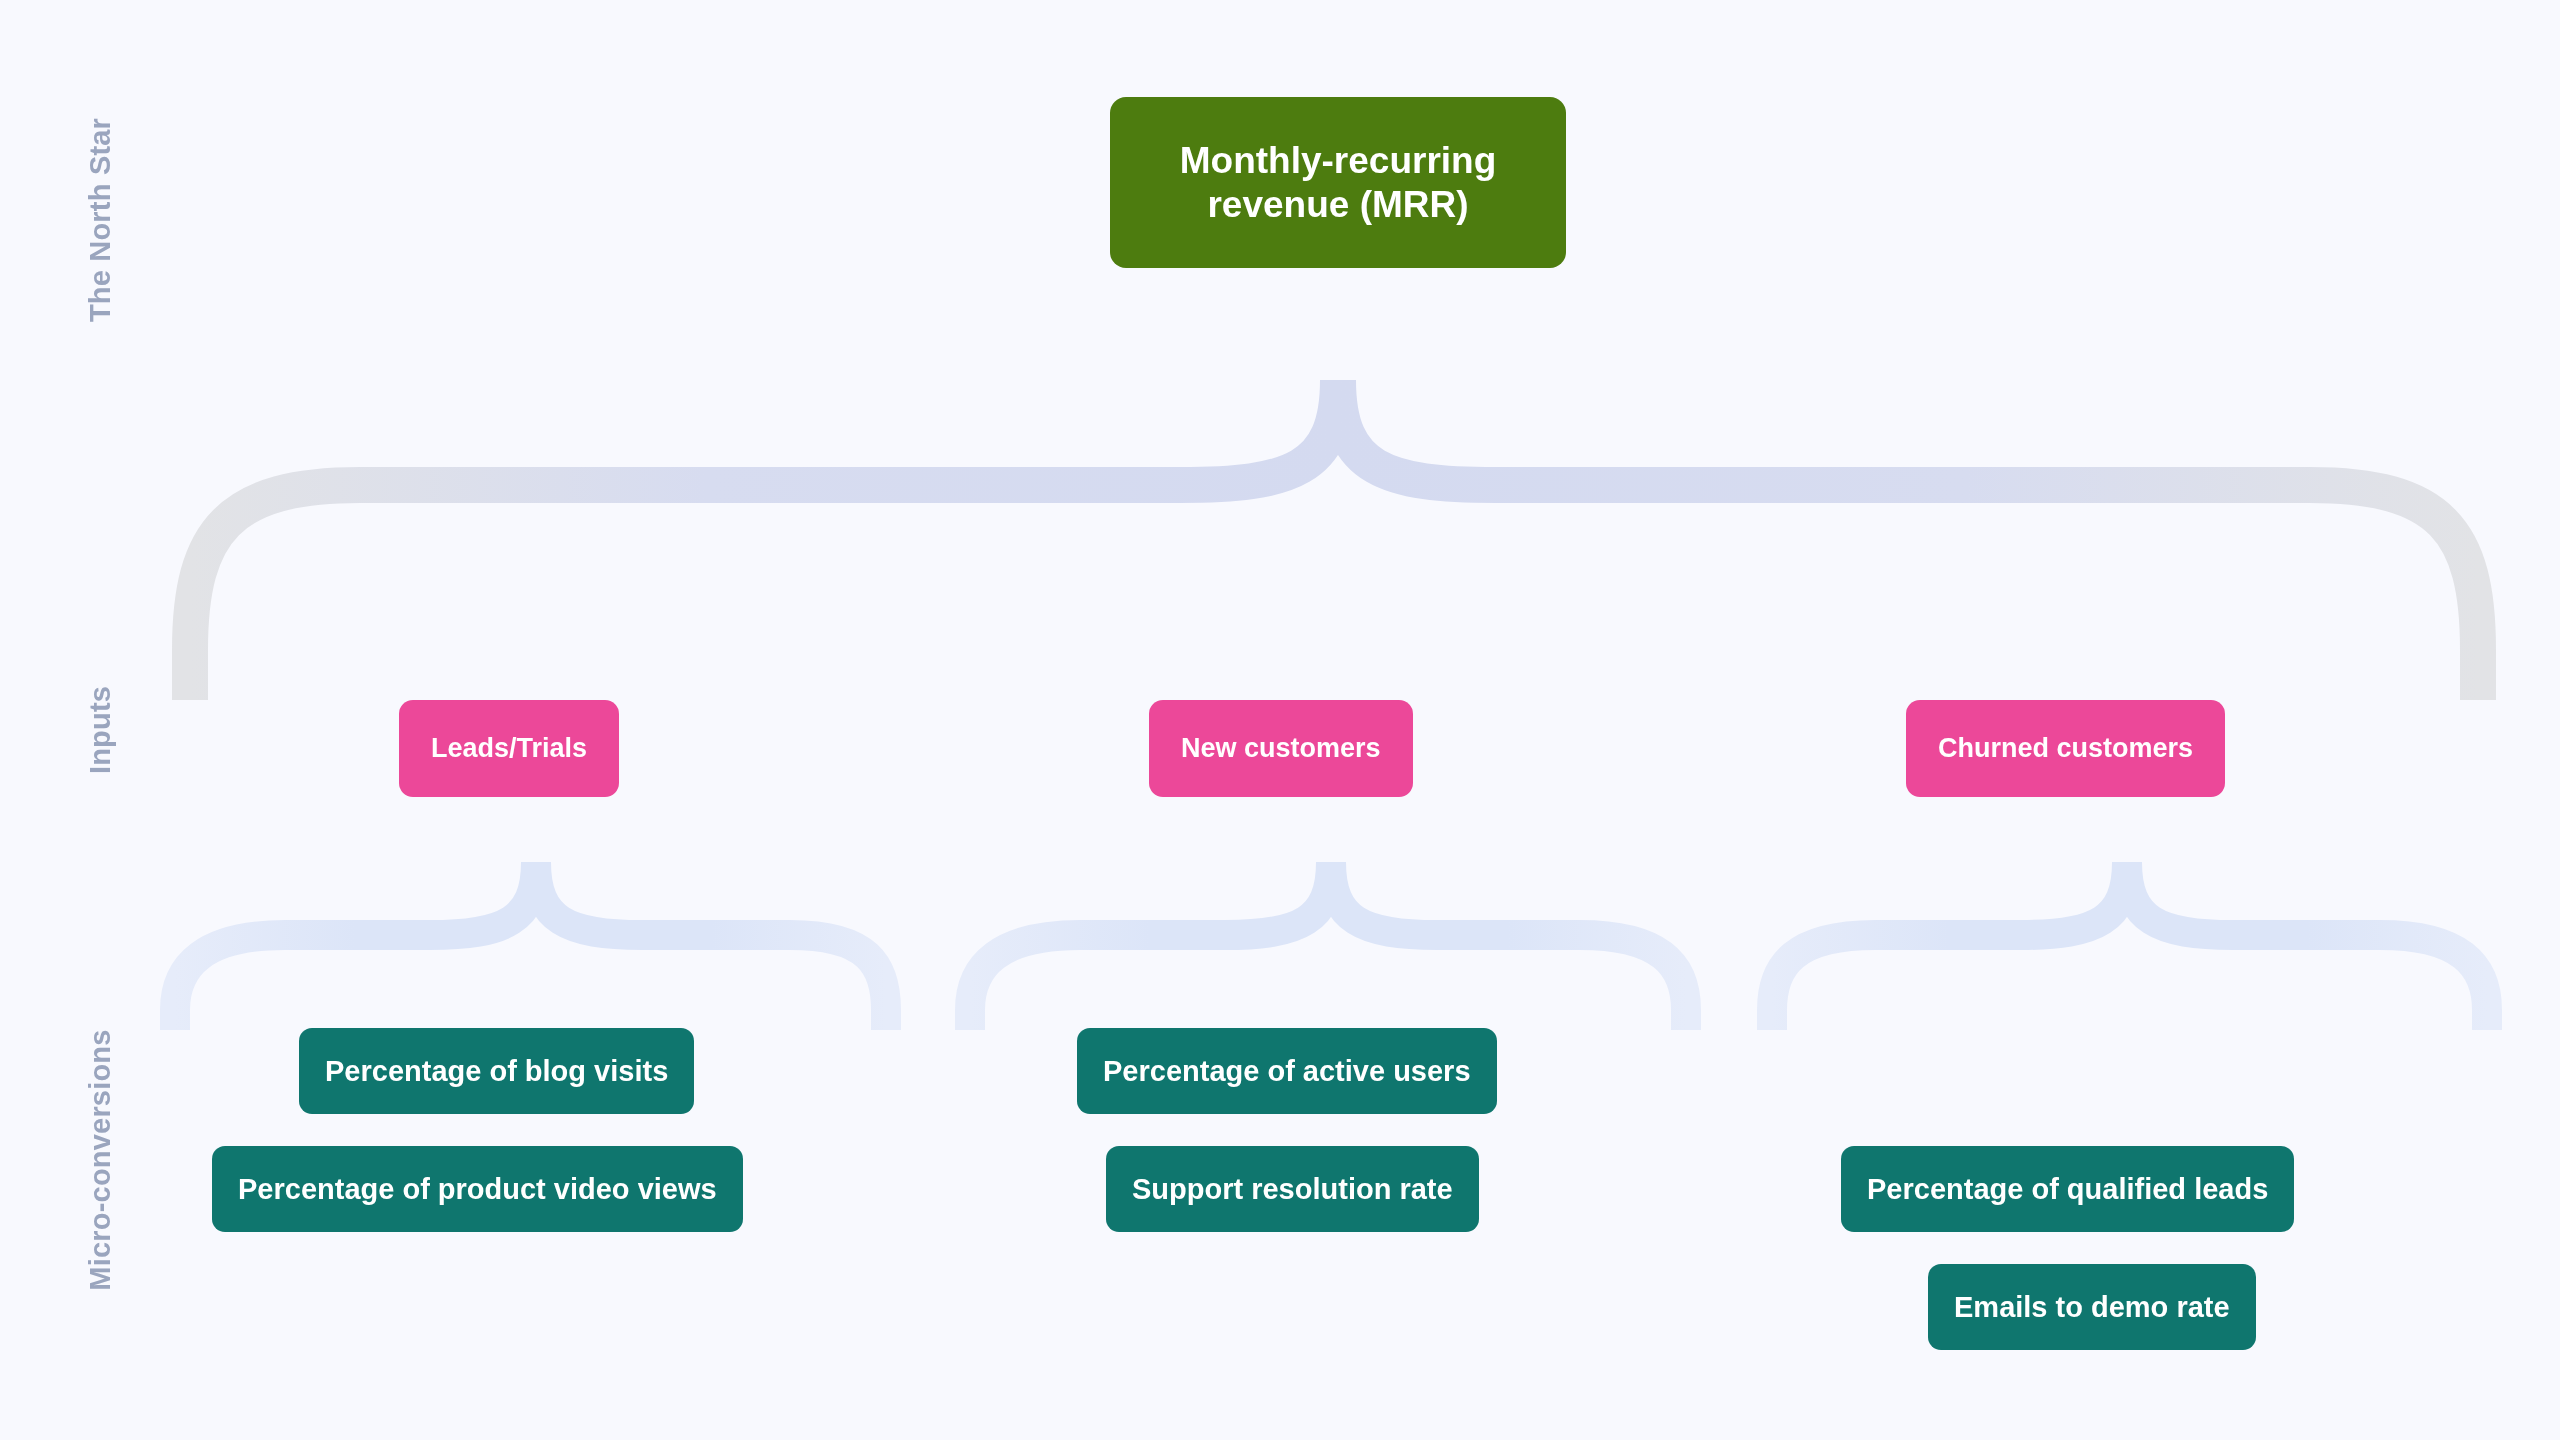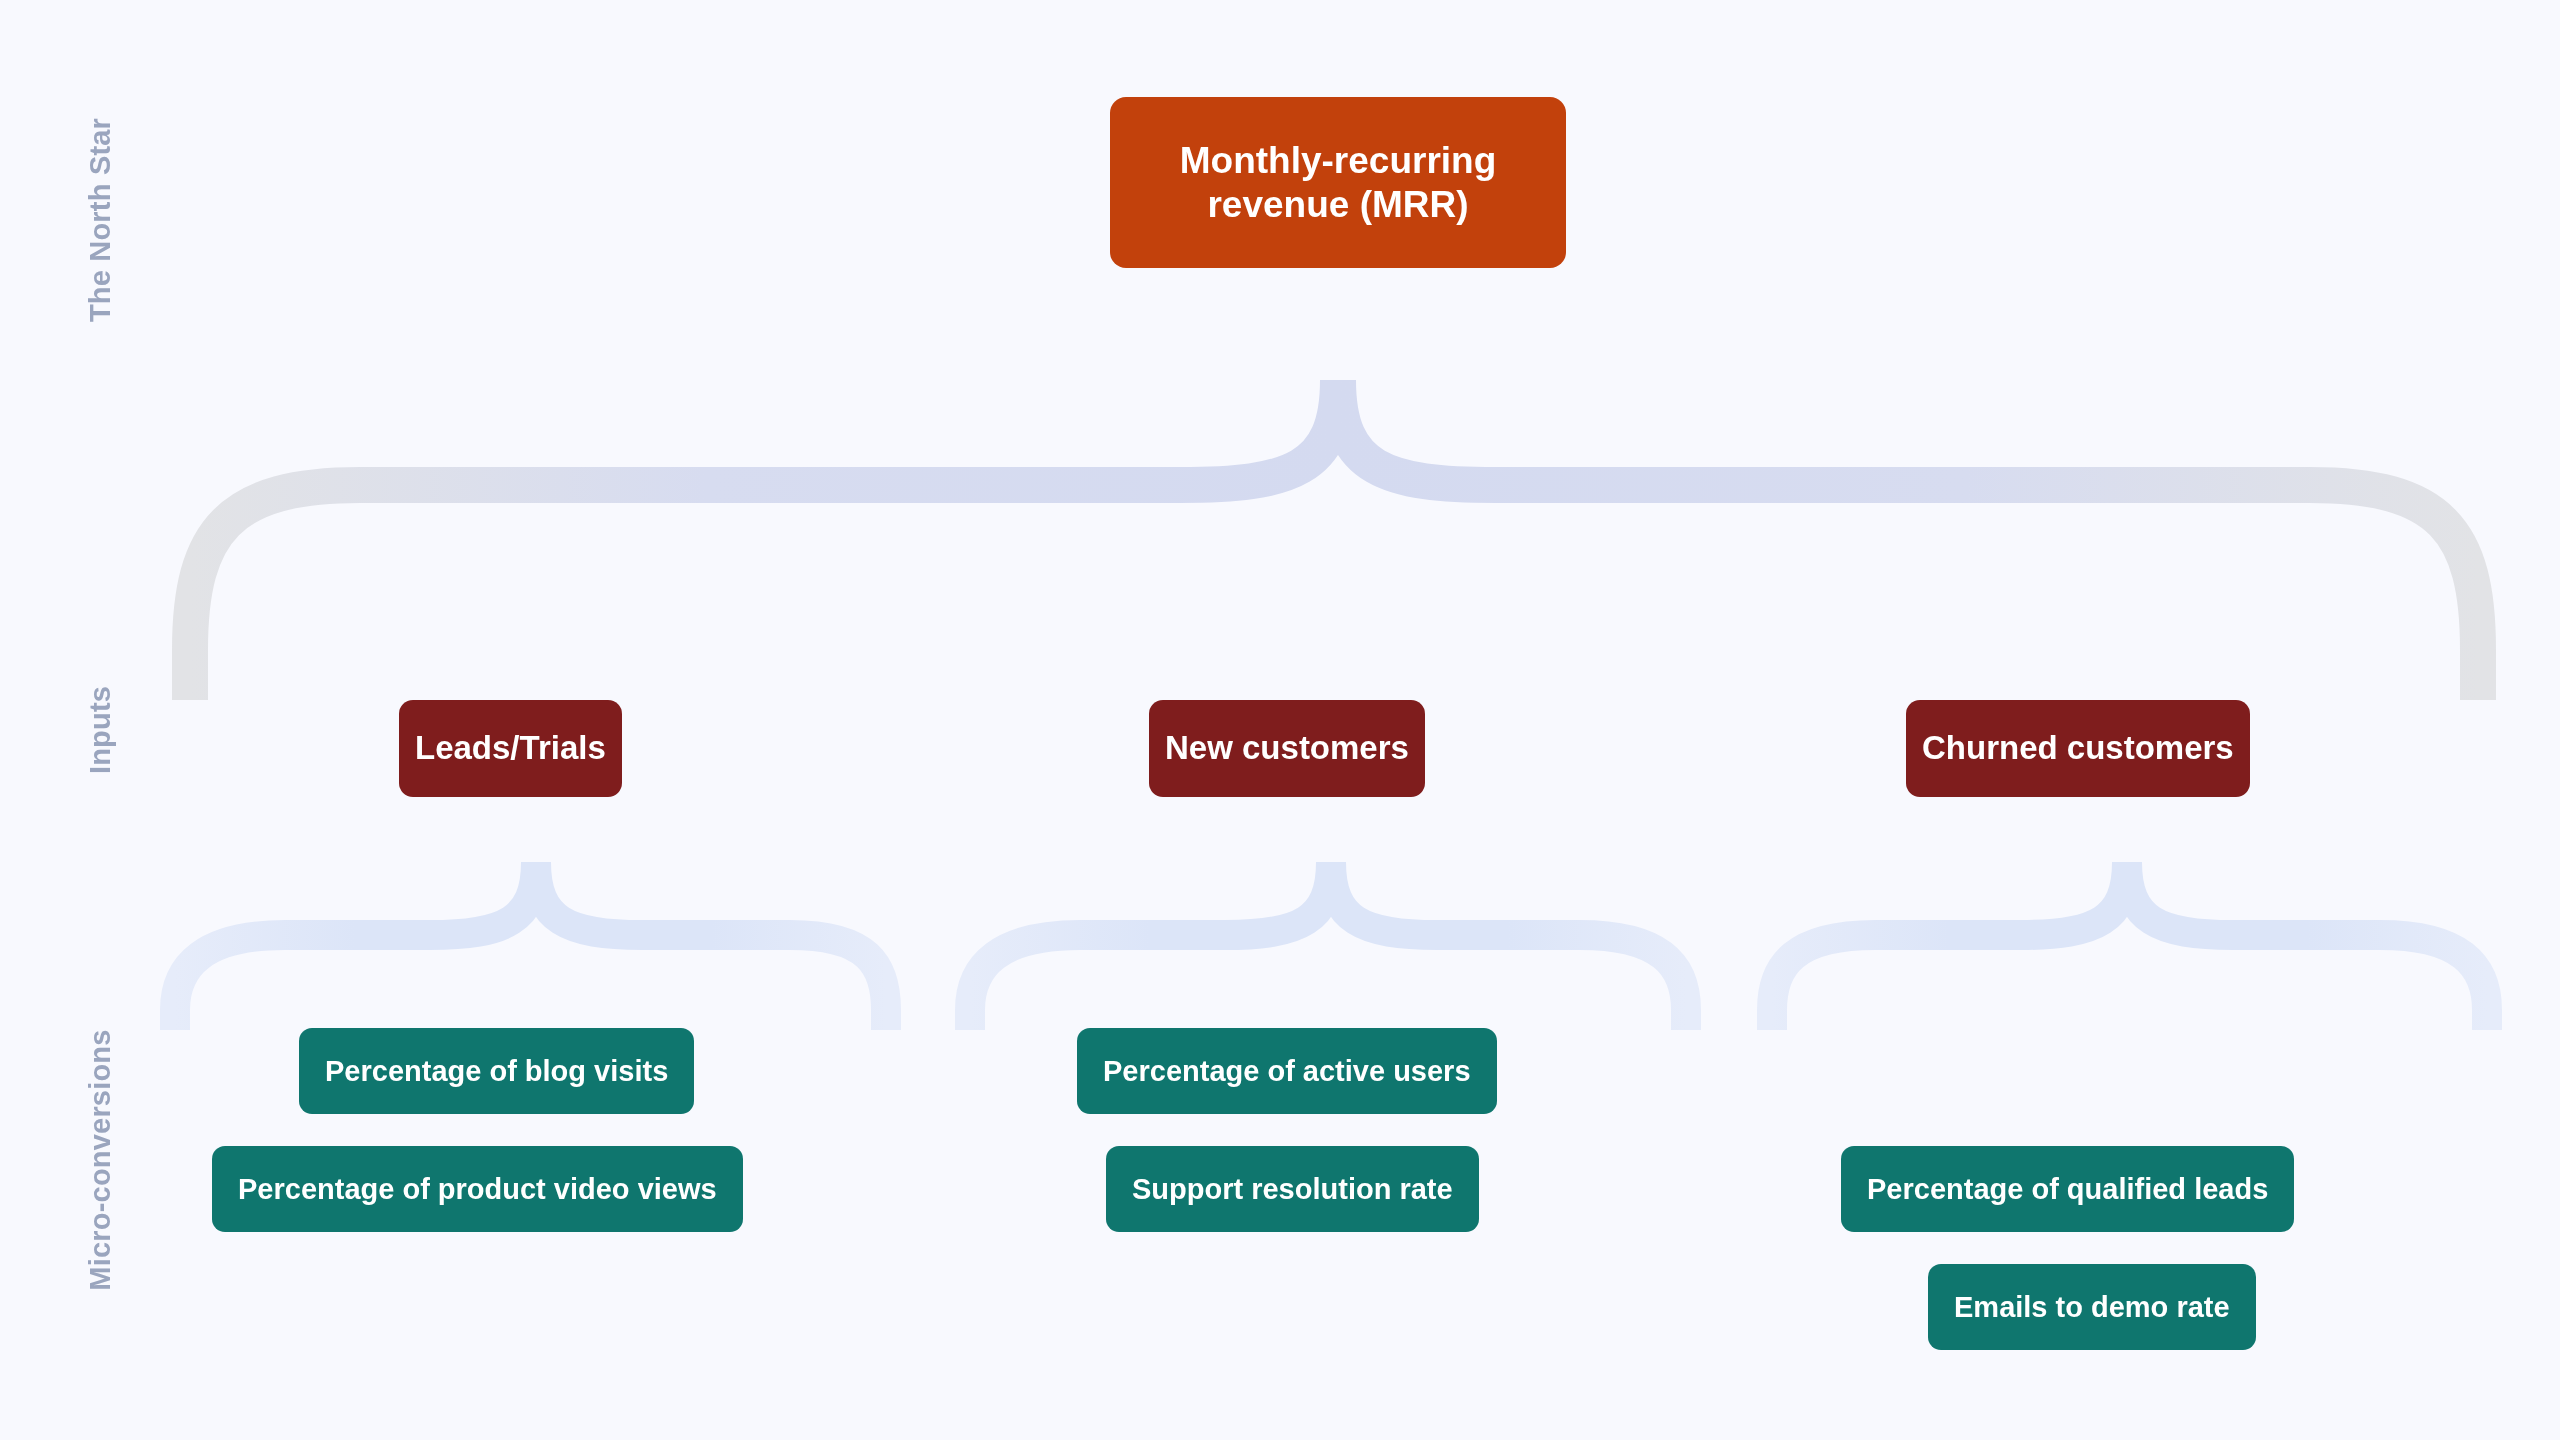--- a/index.html
+++ b/index.html
@@ -62,31 +62,31 @@
     justify-content: center;
     text-align: center;
     color: #FFFFFF;
     font-weight: bold;
     border-radius: 14px;
     line-height: 1.18;
     user-select: none;
   }
 
   .node-root {
-    background: #c2410c;
+    background: #4d7c0f;
     font-size: 37px;
     border-radius: 16px;
     padding: 14px 26px;
   }
 
   .node-input {
-    background: #7f1d1d;
-    font-size: 33px;
+    background: #ec4899;
+    font-size: 27px;
     border-radius: 14px;
-    padding: 0 16px;
+    padding: 0 32px;
     white-space: nowrap;
   }
 
   .node-leaf {
     background: #0f766e;
     font-size: 29px;
     border-radius: 13px;
     padding: 0 26px;
     white-space: nowrap;
     height: 86px;

